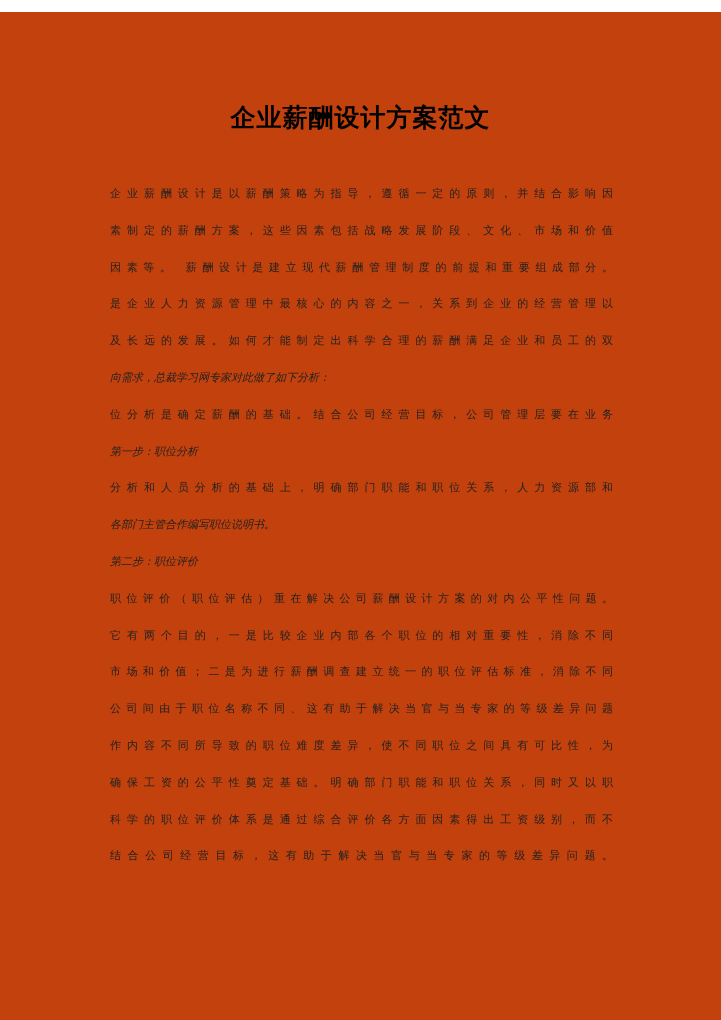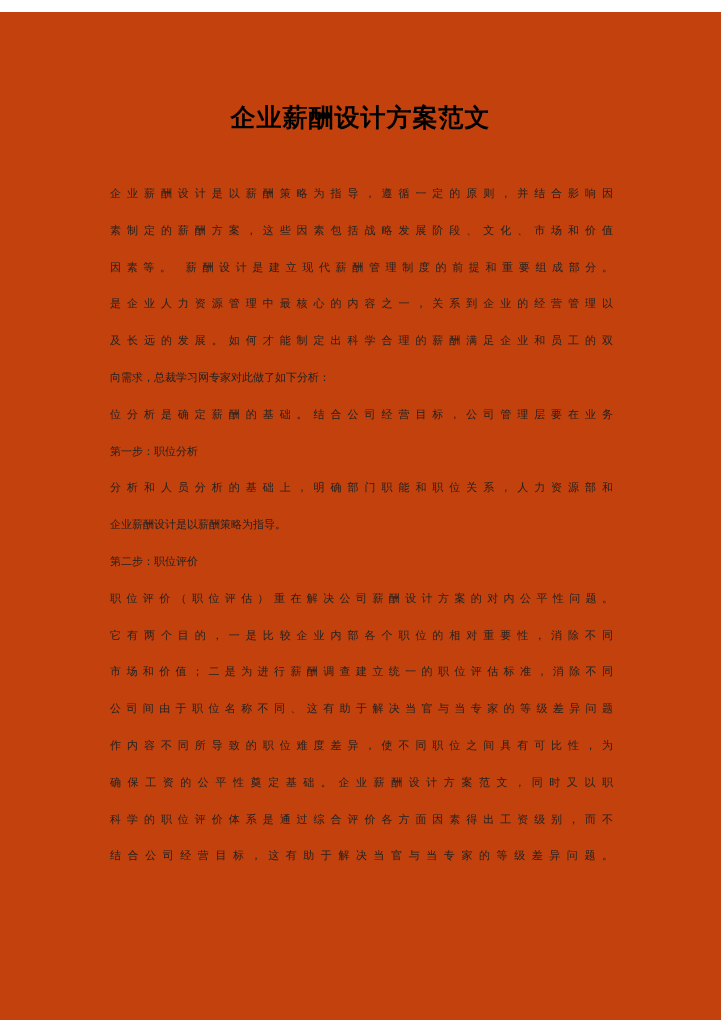--- a/index.html
+++ b/index.html
@@ -47,42 +47,43 @@
     }
     .line {
       display: block;
       white-space: nowrap;
       text-align: justify;
       text-align-last: justify;
       height: 36.8px;
     }
     .line.last {
       text-align-last: left;
+      font-style: italic;
     }
   </style>
 </head>
 <body>
 
 <div class="page">
   <div class="title">企业薪酬设计方案范文</div>
 
   <div class="body-text">
     <span class="line">企业薪酬设计是以薪酬策略为指导，遵循一定的原则，并结合影响因</span>
     <span class="line">素制定的薪酬方案，这些因素包括战略发展阶段、文化、市场和价值</span>
     <span class="line">因素等。 薪酬设计是建立现代薪酬管理制度的前提和重要组成部分。</span>
     <span class="line">是企业人力资源管理中最核心的内容之一，关系到企业的经营管理以</span>
     <span class="line">及长远的发展。如何才能制定出科学合理的薪酬满足企业和员工的双</span>
     <span class="line last">向需求，总裁学习网专家对此做了如下分析：</span>
     <span class="line">位分析是确定薪酬的基础。结合公司经营目标，公司管理层要在业务</span>
     <span class="line last">第一步：职位分析</span>
     <span class="line">分析和人员分析的基础上，明确部门职能和职位关系，人力资源部和</span>
-    <span class="line last">企业薪酬设计是以薪酬策略为指导。</span>
+    <span class="line last">各部门主管合作编写职位说明书。</span>
     <span class="line last">第二步：职位评价</span>
     <span class="line">职位评价（职位评估）重在解决公司薪酬设计方案的对内公平性问题。</span>
     <span class="line">它有两个目的，一是比较企业内部各个职位的相对重要性，消除不同</span>
     <span class="line">市场和价值；二是为进行薪酬调查建立统一的职位评估标准，消除不同</span>
     <span class="line">公司间由于职位名称不同、这有助于解决当官与当专家的等级差异问题</span>
     <span class="line">作内容不同所导致的职位难度差异，使不同职位之间具有可比性，为</span>
-    <span class="line">确保工资的公平性奠定基础。企业薪酬设计方案范文，同时又以职</span>
+    <span class="line">确保工资的公平性奠定基础。明确部门职能和职位关系，同时又以职</span>
     <span class="line">科学的职位评价体系是通过综合评价各方面因素得出工资级别，而不</span>
     <span class="line">结合公司经营目标，这有助于解决当官与当专家的等级差异问题。</span>
   </div>
 </div>
 
 </body></html>

